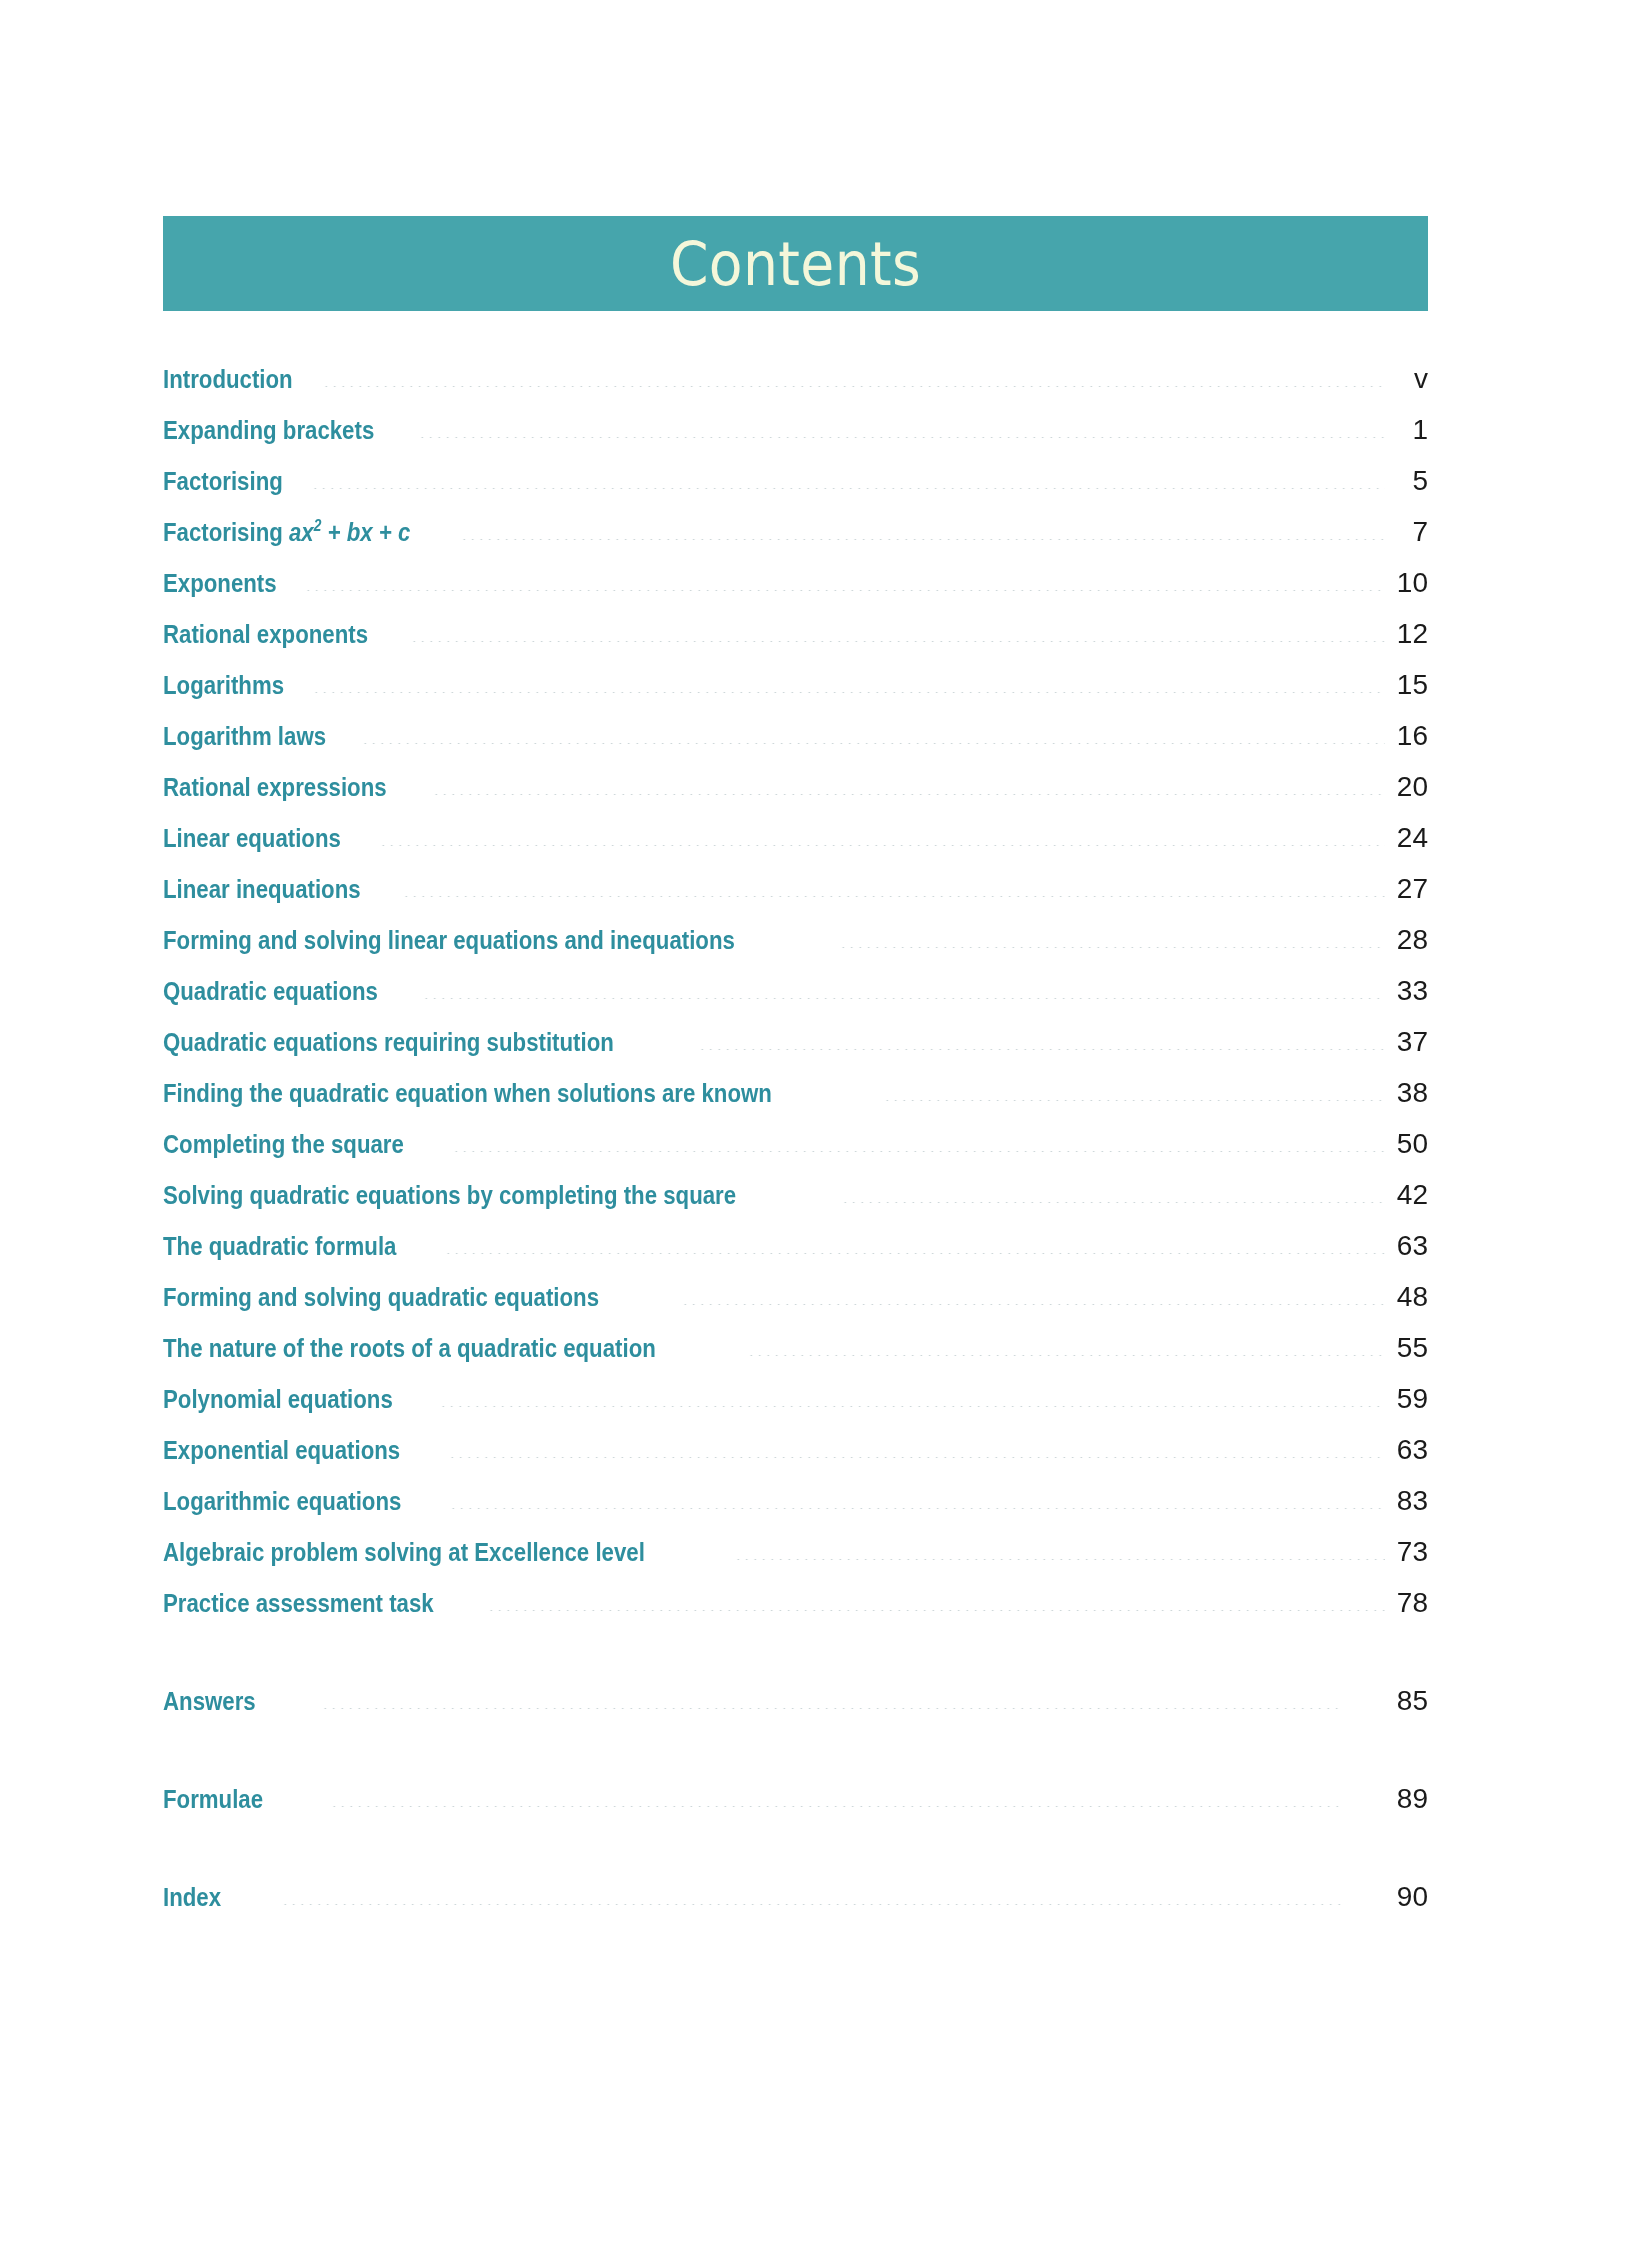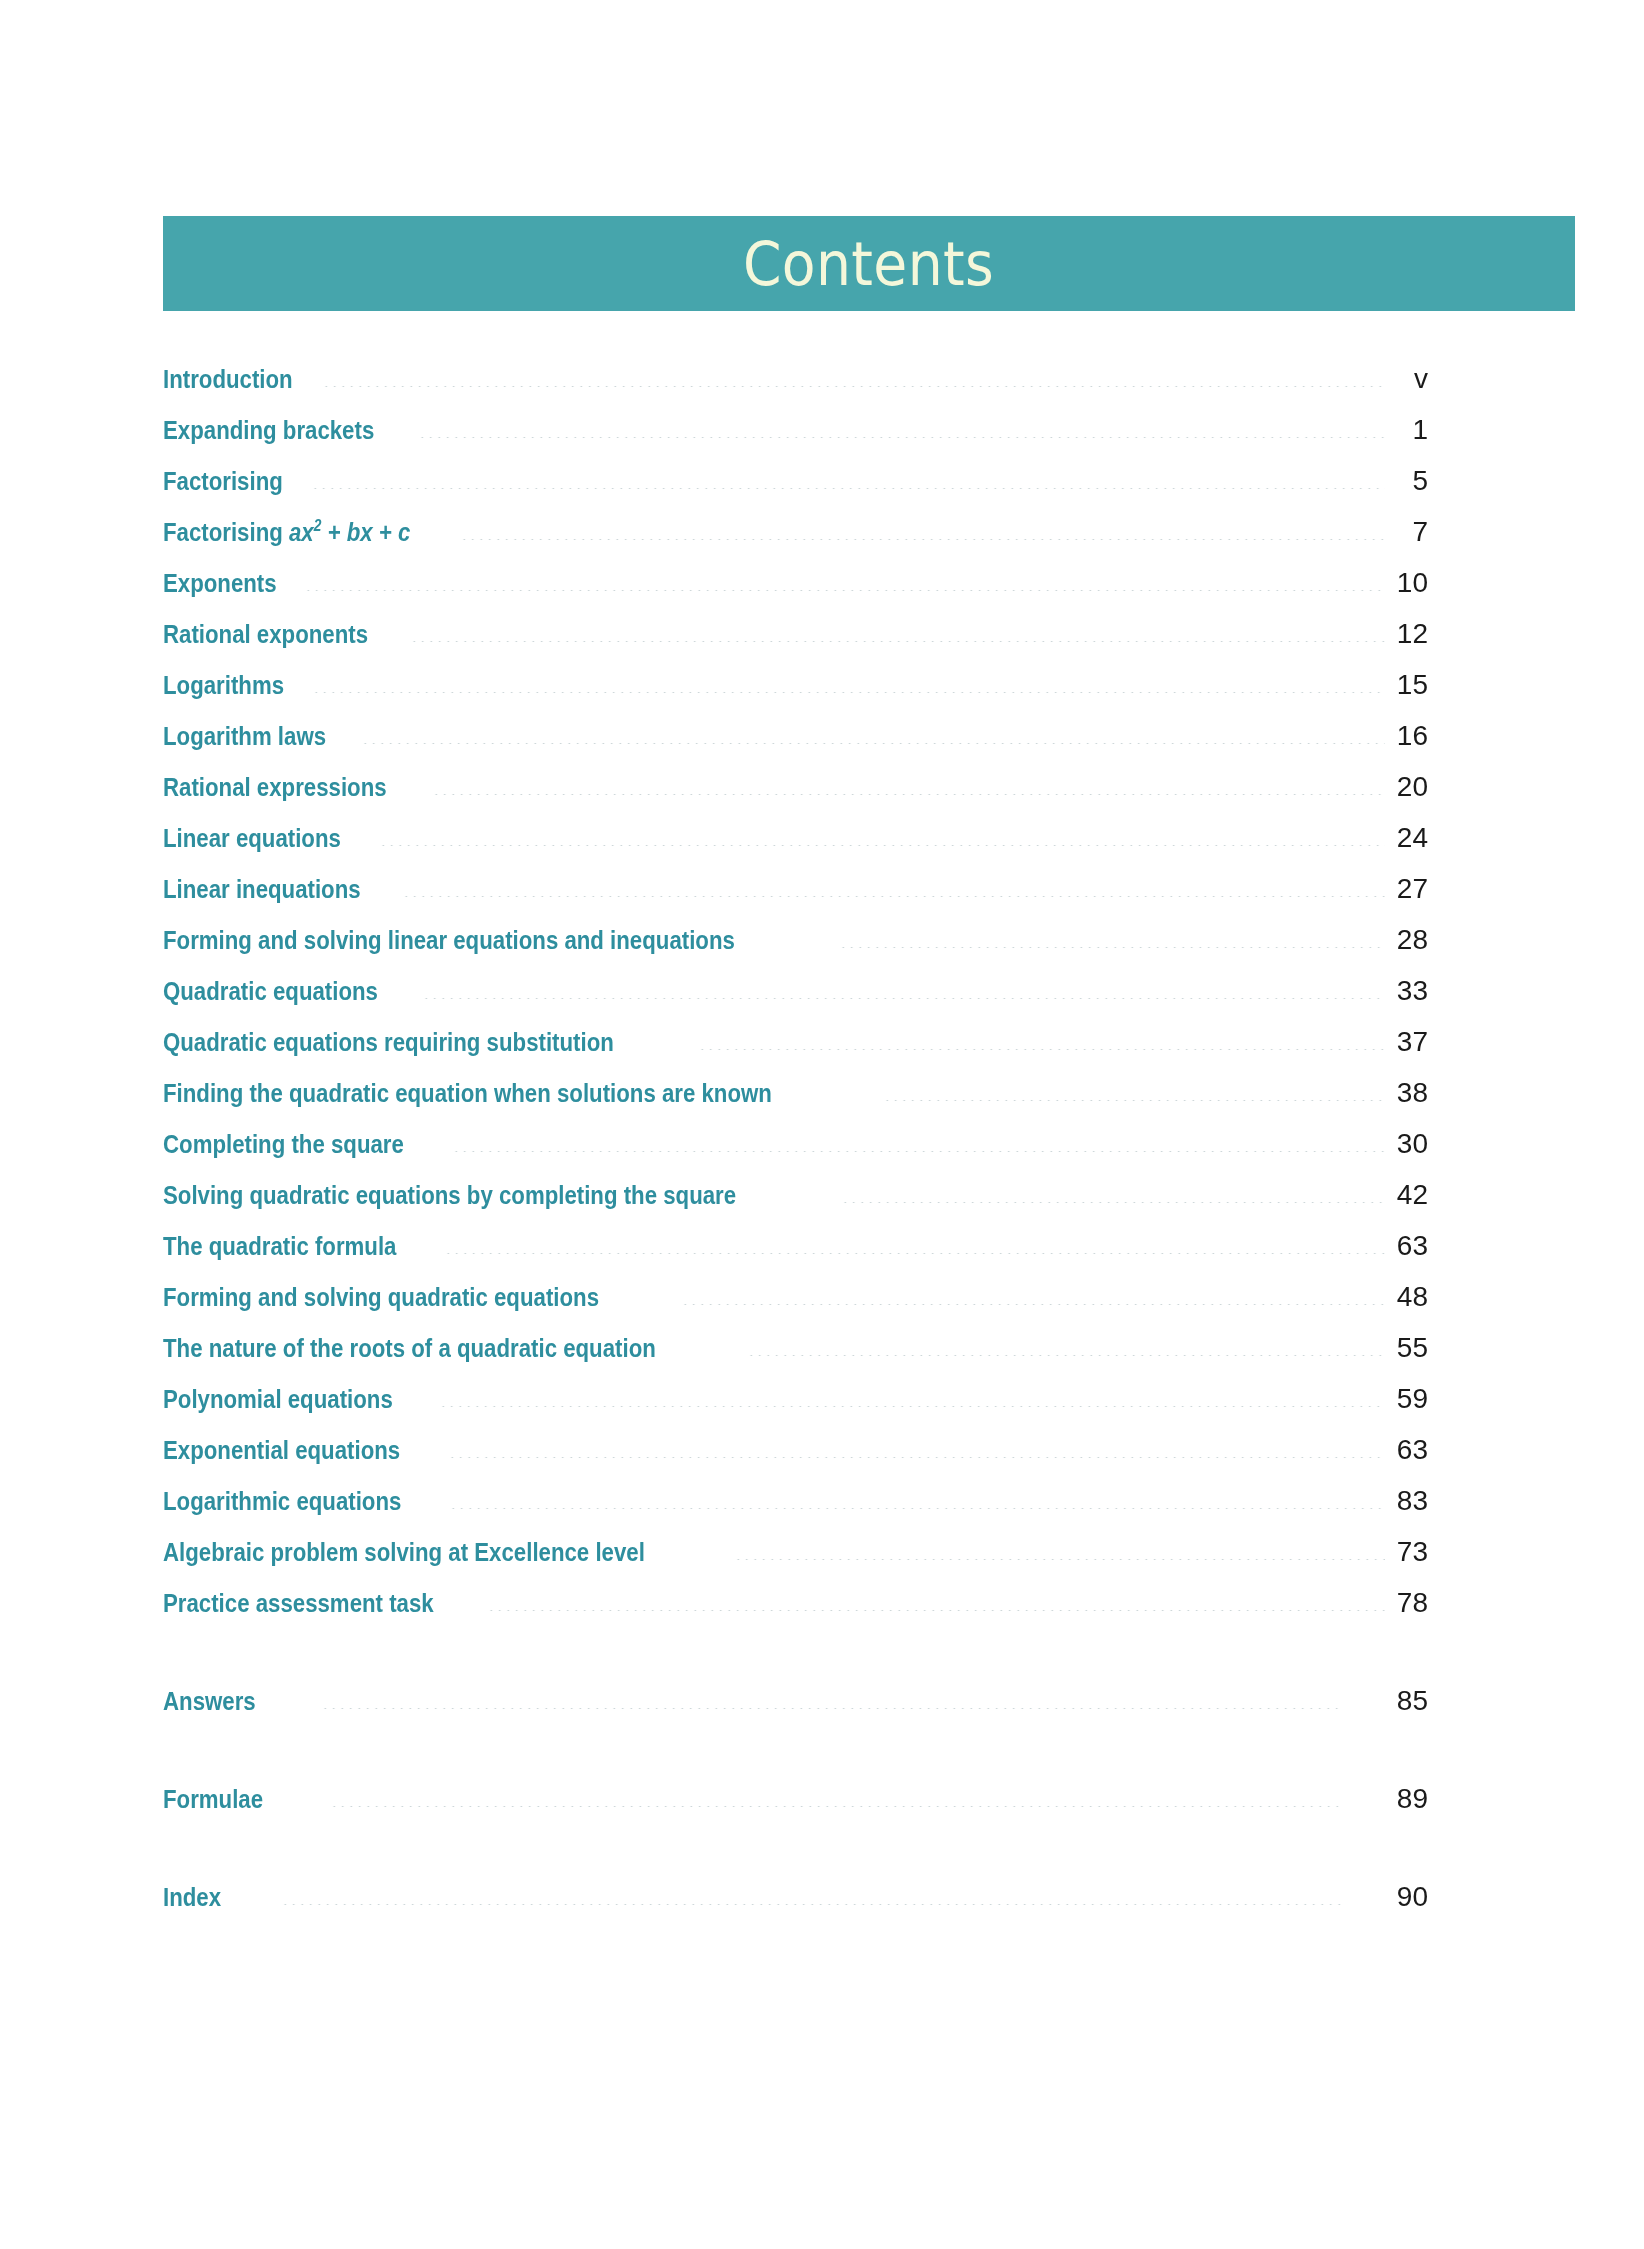--- a/index.html
+++ b/index.html
@@ -23,21 +23,21 @@
     width: 1645px;
     height: 2250px;
     background: #ffffff;
   }
 
   
   .contents-banner {
     position: absolute;
     left: 163px;
     top: 216px;
-    width: 1412px;
+    width: 1265px;
     height: 95px;
     background: #46a5ac;
     display: flex;
     align-items: center;
     justify-content: center;
   }
   .contents-title {
     color: #f4f7da;
     font-family: "DejaVu Sans", sans-serif;
     font-size: 60px;
@@ -201,21 +201,21 @@
         <span class="toc-page">37</span>
       </div>
       <div class="toc-row ">
         <span class="toc-label">Finding the quadratic equation when solutions are known</span>
         <span class="toc-dots"></span>
         <span class="toc-page">38</span>
       </div>
       <div class="toc-row ">
         <span class="toc-label">Completing the square</span>
         <span class="toc-dots"></span>
-        <span class="toc-page">30</span>
+        <span class="toc-page">50</span>
       </div>
       <div class="toc-row ">
         <span class="toc-label">Solving quadratic equations by completing the square</span>
         <span class="toc-dots"></span>
         <span class="toc-page">42</span>
       </div>
       <div class="toc-row ">
         <span class="toc-label">The quadratic formula</span>
         <span class="toc-dots"></span>
         <span class="toc-page">63</span>

